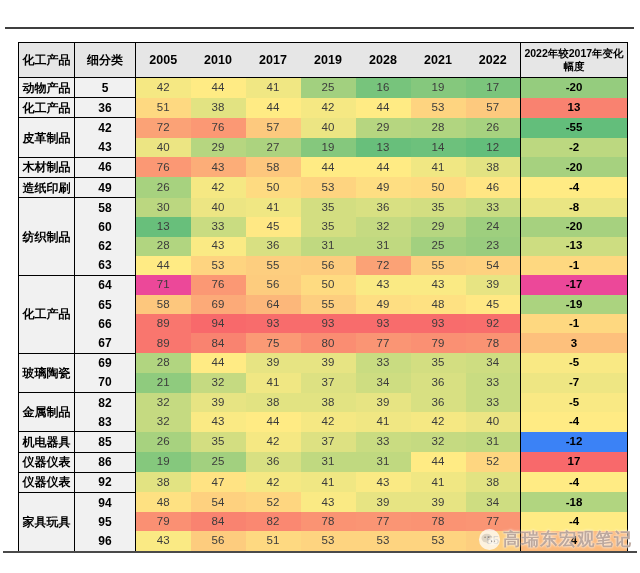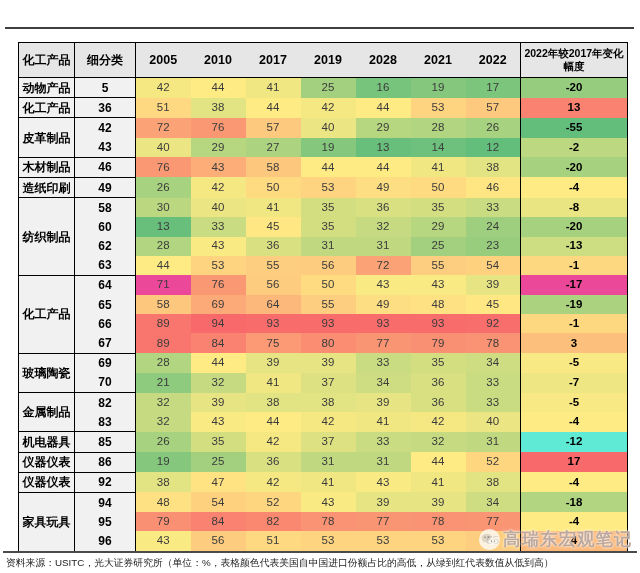--- a/index.html
+++ b/index.html
@@ -276,21 +276,21 @@
           <tr>
             <td class="glabel" rowspan="1">机电器具</td>
             <td class="sub gend">85</td>
             <td class="val" style="background: rgb(167, 210, 127);">26</td>
             <td class="val" style="background: rgb(211, 222, 129);">35</td>
             <td class="val" style="background: rgb(245, 232, 131);">42</td>
             <td class="val" style="background: rgb(221, 225, 130);">37</td>
             <td class="val" style="background: rgb(201, 220, 129);">33</td>
             <td class="val" style="background: rgb(197, 218, 129);">32</td>
             <td class="val" style="background: rgb(192, 217, 128);">31</td>
-            <td class="chg" style="background: #5eead4;">-12</td>
+            <td class="chg" style="background: #3b82f6;">-12</td>
           </tr>
           <tr>
             <td class="glabel" rowspan="1">仪器仪表</td>
             <td class="sub gend">86</td>
             <td class="val" style="background: rgb(133, 200, 125);">19</td>
             <td class="val" style="background: rgb(162, 208, 127);">25</td>
             <td class="val" style="background: rgb(216, 224, 130);">36</td>
             <td class="val" style="background: rgb(192, 217, 128);">31</td>
             <td class="val" style="background: rgb(192, 217, 128);">31</td>
             <td class="val" style="background: rgb(255, 235, 132);">44</td>
@@ -341,21 +341,20 @@
             <td class="val" style="background: rgb(254, 212, 128);">53</td>
             <td class="val" style="background: rgb(254, 212, 128);">53</td>
             <td class="val" style="background: rgb(253, 206, 127);">55</td>
             <td class="chg" style="background: rgb(252, 185, 122);">4</td>
           </tr>
         </tbody>
     </table>
   </div>
 
   <div class="footer-rule"></div>
-  <div class="source-note">资料来源：USITC，光大证券研究所（单位：%，表格颜色代表美国自中国进口份额占比的高低，从绿到红代表数值从低到高）</div>
 
   <div class="watermark">
     <svg class="wm-icon" viewBox="0 0 24 24">
       <circle cx="12" cy="12" r="11" fill="rgba(253,253,253,0.9)"></circle>
       <ellipse cx="9.2" cy="10.5" rx="5.6" ry="4.6" fill="rgba(190,185,182,0.55)"></ellipse>
       <ellipse cx="15.6" cy="14.2" rx="4.6" ry="3.8" fill="rgba(255,255,255,0.95)"></ellipse>
       <circle cx="7.4" cy="9.6" r="0.8" fill="#7a7470"></circle>
       <circle cx="11.2" cy="9.6" r="0.8" fill="#7a7470"></circle>
       <circle cx="14.2" cy="13.7" r="0.7" fill="#8a8480"></circle>
       <circle cx="17.2" cy="13.7" r="0.7" fill="#8a8480"></circle>

